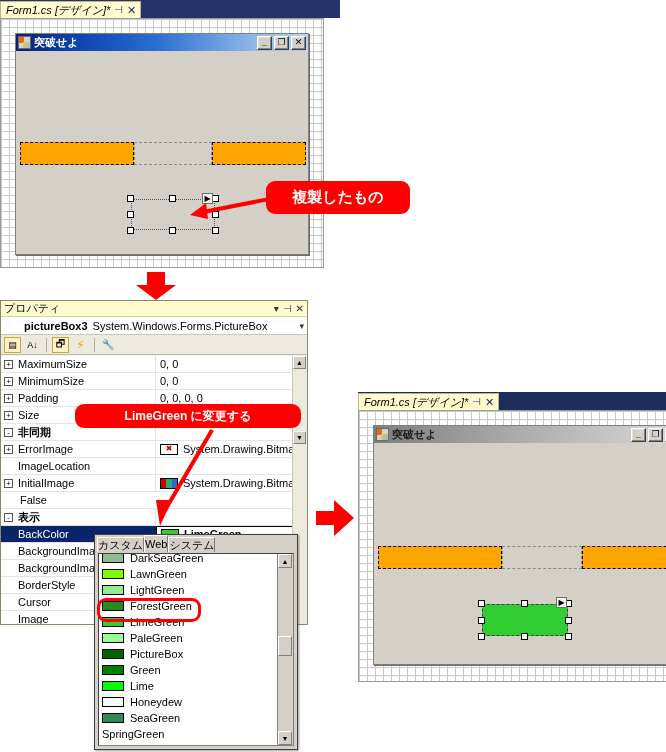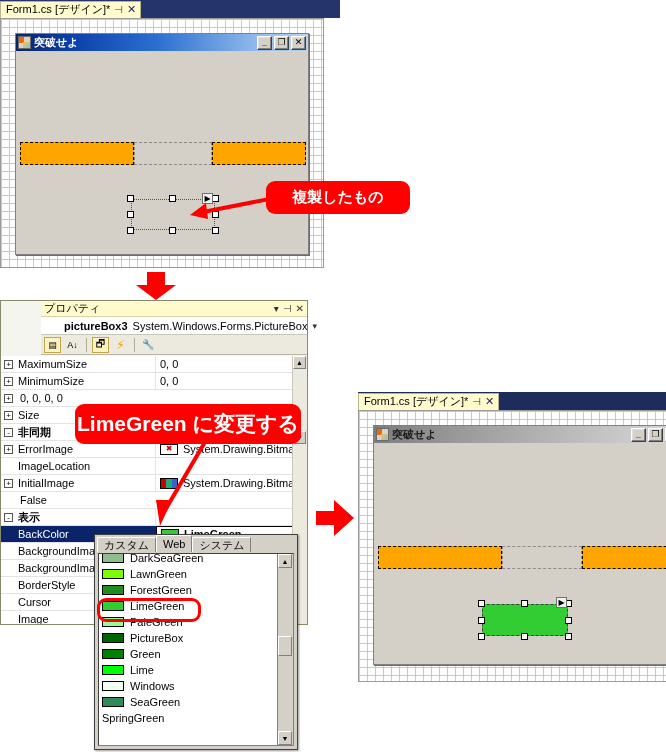--- a/index.html
+++ b/index.html
@@ -8,22 +8,23 @@
     background:#ffffff;
     font-family:"Liberation Sans","DejaVu Sans",sans-serif;
     font-size:11px;color:#000;
     -webkit-font-smoothing:none;
   }
   .abs{position:absolute;}
 
   
   .tabstrip{
     background:#1e2c5c;
-    display:flex;align-items:center;
+    display:flex;align-items:flex-end;
     overflow:hidden;
+    font-style:italic;
   }
   .tabstrip.top{background:#25346b;}
   .vstab{
     background:#fffbcc;
     border:1px solid #b9b48a;border-bottom:none;
     height:16px;
     display:flex;align-items:center;gap:4px;
     padding:0 4px 0 5px;
     font-size:11px;color:#000;white-space:nowrap;
   }
@@ -111,21 +112,20 @@
     box-sizing:border-box;display:flex;align-items:center;justify-content:center;
     font-size:8px;line-height:1;color:#000;
   }
 
   
   .propwin{
     position:absolute;
     background:#f5f5f0;
     border:1px solid #8a8a6a;
     box-sizing:border-box;
-    padding-left:40px;
   }
   .prop-title{
     height:16px;background:#fffbcc;border-bottom:1px solid #d6d2a8;
     display:flex;align-items:center;padding:0 3px;
     font-size:11px;color:#000;box-sizing:border-box;
   }
   .prop-title .t{flex:1 1 auto;}
   .prop-title .ic{margin-left:4px;font-size:10px;color:#333;line-height:1;}
   .prop-obj{
     height:18px;background:#fff;border-bottom:1px solid #c7c7bb;
@@ -191,21 +191,21 @@
     display:flex;align-items:center;justify-content:center;font-size:7px;box-sizing:border-box;
   }
 
   
   .colordrop{
     position:absolute;background:#d4d0c8;border:1px solid #404040;
     box-sizing:border-box;box-shadow:1px 1px 2px rgba(0,0,0,.4);
   }
   .cd-tabs{display:flex;align-items:flex-end;height:17px;padding-left:2px;gap:0px;}
   .cd-tab{
-    height:15px;padding:0 6px;background:#d4d0c8;
+    height:15px;padding:0 0;background:#d4d0c8;
     border:1px solid #fff;border-bottom:none;border-right-color:#808080;
     display:flex;align-items:center;font-size:11px;box-sizing:border-box;
   }
   .cd-tab.active{height:17px;background:#d4d0c8;font-weight:normal;border-bottom:none;z-index:2;}
   .cd-list{
     position:absolute;left:3px;right:3px;top:18px;bottom:3px;
     background:#fff;border:1px solid #808080;border-top-color:#404040;border-left-color:#404040;
     box-sizing:border-box;overflow:hidden;
   }
   .cd-items{position:absolute;left:0;right:15px;top:0;bottom:0;overflow:hidden;}
@@ -348,20 +348,21 @@
       <span class="exp">
           <span class="boxglyph">+</span>
         </span>
       <span class="nm">MinimumSize</span>
       <span class="vl">0, 0</span>
     </div>
     <div class="grow">
       <span class="exp">
           <span class="boxglyph">+</span>
         </span>
+      <span class="nm">Padding</span>
       <span class="vl">0, 0, 0, 0</span>
     </div>
     <div class="grow">
       <span class="exp">
           <span class="boxglyph">+</span>
         </span>
       <span class="nm">Size</span>
       <span class="vl"></span>
     </div>
 
@@ -459,41 +460,45 @@
     <div class="arr" style="position:absolute;top:75px;left:0;">
       <span>▼</span>
     </div>
   </div>
 </div>
 
 <svg class="arrow-svg" style="left:140px;top:430px;width:80px;height:100px;">
   <line x1="72" y1="0" x2="24" y2="82" stroke="#ff0000" stroke-width="4"></line>
   <polygon points="32,70 20,96 16,70" fill="#ff0000"></polygon>
 </svg>
-<div class="callout" style="left:75px;top:404px;width:226px;height:40px;font-size:21px;">
+<div class="callout" style="left:75px;top:404px;width:226px;height:24px;font-size:12px;">
   <span>LimeGreen に変更する</span>
 </div>
 
 <div class="colordrop" style="left:94px;top:534px;width:204px;height:216px;">
   <div class="cd-tabs">
     <span class="cd-tab">カスタム</span>
     <span class="cd-tab active">Web</span>
     <span class="cd-tab">システム</span>
   </div>
   <div class="cd-list">
     <div class="cd-items" style="top:-4px;">
       <div class="cditem">
           <span class="cdsw" style="background:#8fbc8f;"></span>
           <span>DarkSeaGreen</span>
         </div>
       <div class="cditem">
           <span class="cdsw" style="background:#7cfc00;"></span>
           <span>LawnGreen</span>
         </div>
       <div class="cditem">
+          <span class="cdsw" style="background:#90ee90;"></span>
+          <span>LightGreen</span>
+        </div>
+      <div class="cditem">
           <span class="cdsw" style="background:#228b22;"></span>
           <span>ForestGreen</span>
         </div>
       <div class="cditem">
           <span class="cdsw" style="background:#32cd32;"></span>
           <span>LimeGreen</span>
         </div>
       <div class="cditem">
           <span class="cdsw" style="background:#98fb98;"></span>
           <span>PaleGreen</span>
@@ -505,21 +510,21 @@
       <div class="cditem">
           <span class="cdsw" style="background:#008000;"></span>
           <span>Green</span>
         </div>
       <div class="cditem">
           <span class="cdsw" style="background:#00ff00;"></span>
           <span>Lime</span>
         </div>
       <div class="cditem">
           <span class="cdsw" style="background:#f0fff0;"></span>
-          <span>Windows</span>
+          <span>Honeydew</span>
         </div>
       <div class="cditem">
           <span class="cdsw" style="background:#2e8b57;"></span>
           <span>SeaGreen</span>
         </div>
       <div class="cditem">
           <span>SpringGreen</span>
         </div>
 
     </div>

